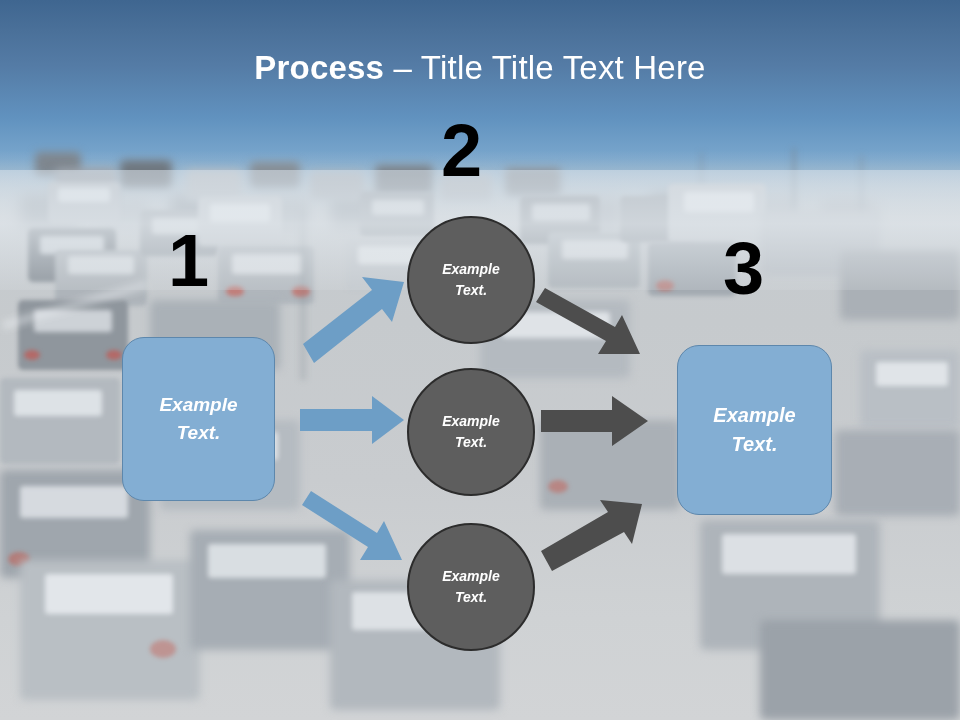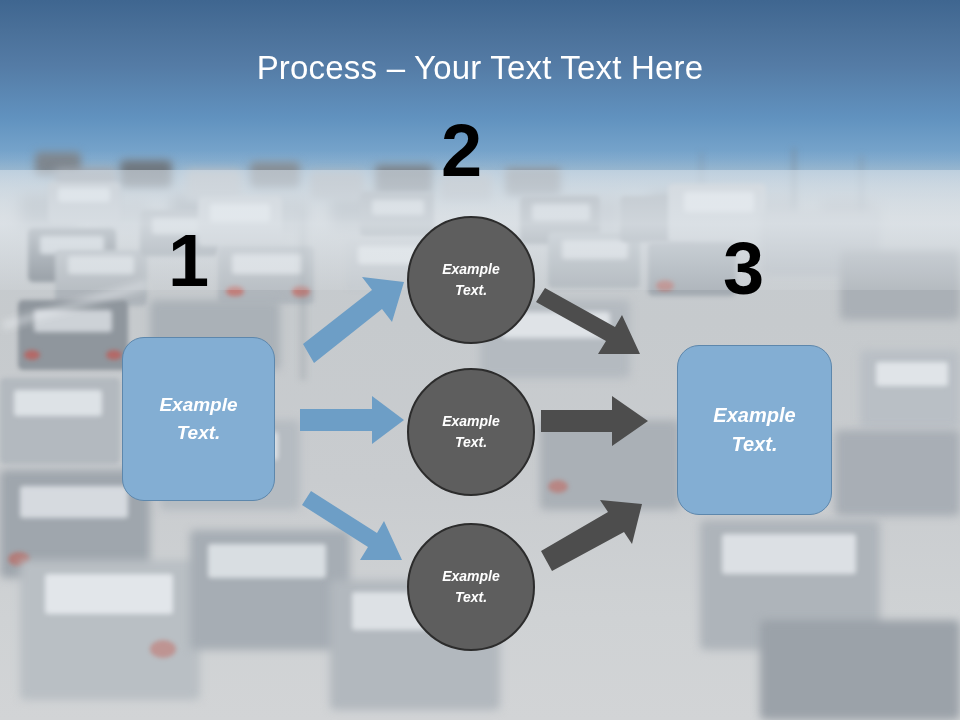--- a/index.html
+++ b/index.html
@@ -79,21 +79,21 @@
     position: absolute;
     left: 0; top: 48px;
     width: 960px;
     text-align: center;
     color: #ffffff;
     font-size: 33px;
     line-height: 40px;
     letter-spacing: 0.2px;
     white-space: nowrap;
   }
-  .title b { font-weight: normal; }
+  .title b { font-weight: bold; }
   .title .light { font-weight: normal; }
 
   
   .stepnum {
     position: absolute;
     color: #000000;
     font-weight: bold;
     font-size: 74px;
     line-height: 74px;
     font-family: "Liberation Sans", sans-serif;
@@ -272,21 +272,21 @@
     <div class="glass" style="left:722px;top:534px; width:134px; height:40px; background:#dce0e4;"></div>
     <div class="car soft" style="left:760px; top:620px; width:200px; height:100px; background:#9ba2a9;"></div>
 
     <div class="lane" style="left:0px;   top:300px; width:150px; height:10px; background:rgba(240,243,245,0.35); transform:rotate(-16deg);"></div>
     <div class="lane" style="left:300px; top:210px; width:6px;  height:170px; background:rgba(120,130,140,0.25);"></div>
 
     <div class="bg-haze"></div>
   </div>
 
   <div class="title">
-    <b>Process</b><span class="light"> – Your Text Text Here</span>
+    <b>Process</b><span class="light"> – Title Title Text Here</span>
   </div>
 
   <svg class="arrow-layer" width="960" height="720" viewBox="0 0 960 720">
 
     <g>
       <polygon fill="#6d9ec6" points="303,344 372,290 362,277 404,282 392,322 382,309 314,363"></polygon>
     </g>
 
     <g>
       <polygon fill="#6d9ec6" points="300,409 372,409 372,396 404,420 372,444 372,431 300,431"></polygon>

